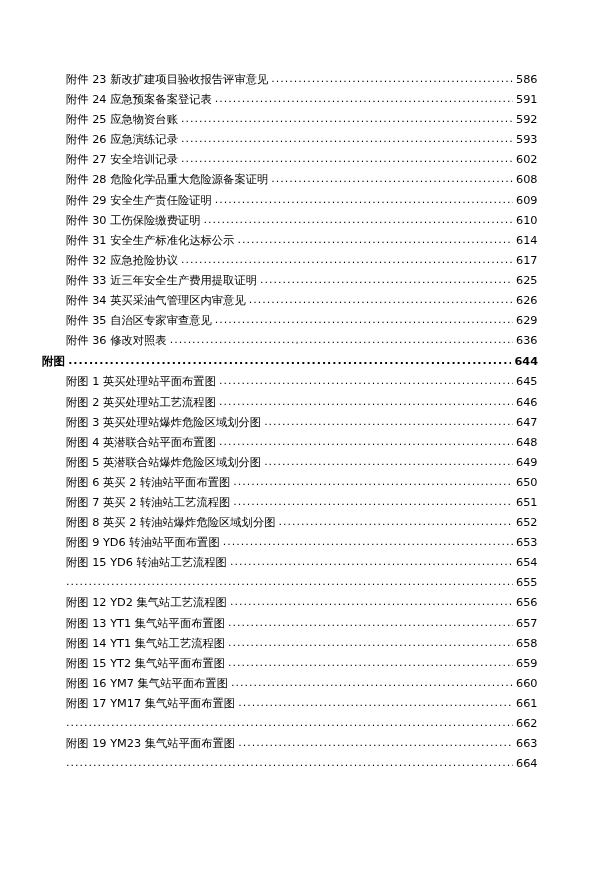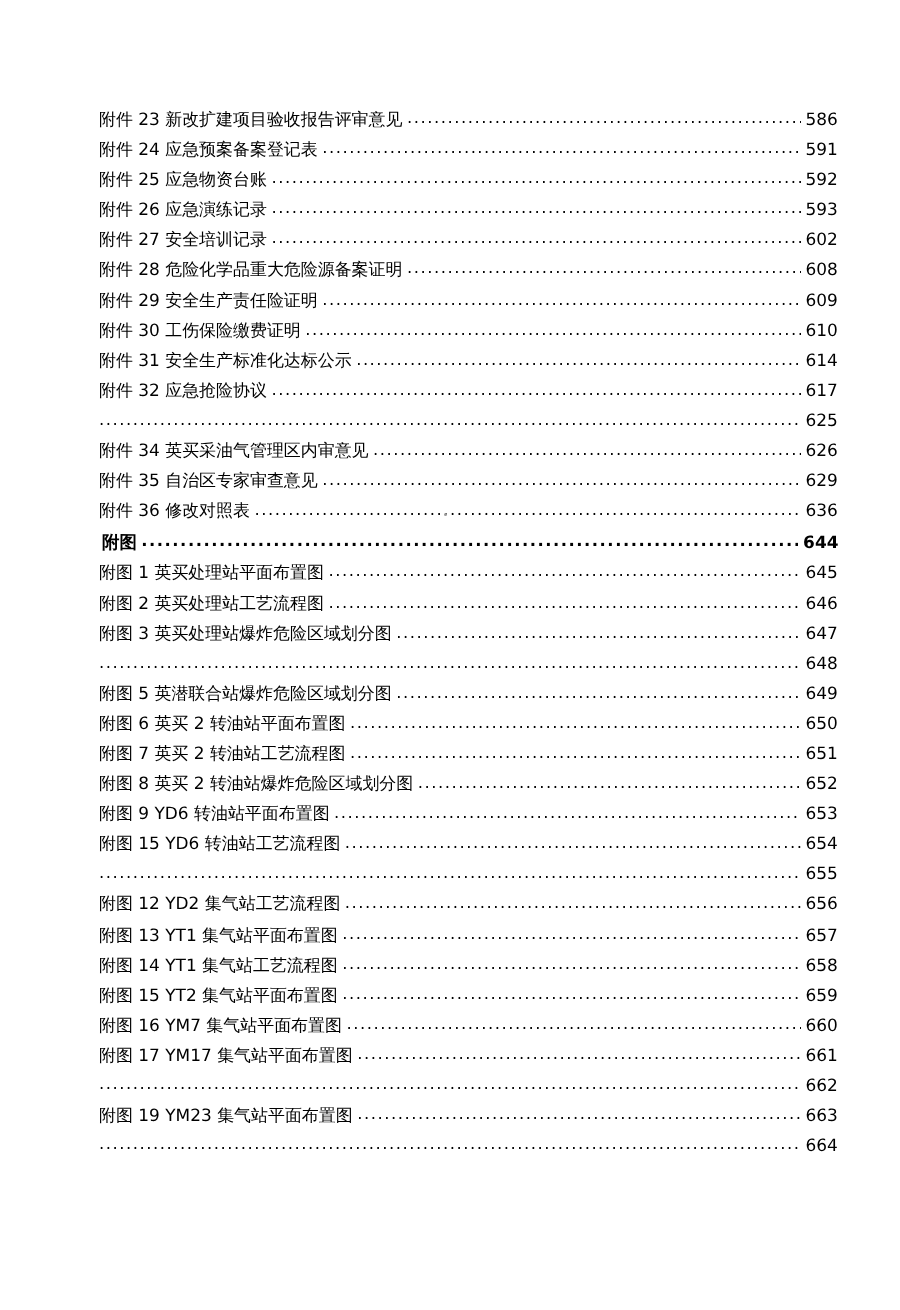--- a/index.html
+++ b/index.html
@@ -14,40 +14,39 @@
     color: #000000;
     position: relative;
     overflow: hidden;
   }
   .page {
     position: absolute;
     top: 0; left: 0;
     width: 600px;
     height: 873px;
     box-sizing: border-box;
-    padding: 70px 41px 0 42px;
+    padding: 70px 62px 0 42px;
   }
   .toc {
     list-style: none;
     margin: 0;
     padding: 0;
   }
   .toc-entry {
     display: flex;
     align-items: baseline;
     font-size: 11.3px;
     line-height: 20.1px;
     white-space: nowrap;
     color: #000;
   }
   .toc-entry.level-1 {
     padding-left: 0px;
     font-weight: bold;
     font-size: 11.6px;
-    margin-left: 26px;
   }
   .toc-entry.level-2 {
     padding-left: 24px;
   }
   .entry-label {
     flex: 0 0 auto;
     padding-right: 3px;
   }
   .leader {
     flex: 1 1 auto;
@@ -124,20 +123,21 @@
         <span class="entry-label">附件 31  安全生产标准化达标公示</span>
         <span class="leader">........................................................................................................................................................................................................</span>
         <span class="page-num">614</span>
       </li>
       <li class="toc-entry level-2">
         <span class="entry-label">附件 32  应急抢险协议</span>
         <span class="leader">........................................................................................................................................................................................................</span>
         <span class="page-num">617</span>
       </li>
       <li class="toc-entry level-2">
+        <span class="entry-label">附件 33  近三年安全生产费用提取证明</span>
         <span class="leader">........................................................................................................................................................................................................</span>
         <span class="page-num">625</span>
       </li>
       <li class="toc-entry level-2">
         <span class="entry-label">附件 34  英买采油气管理区内审意见</span>
         <span class="leader">........................................................................................................................................................................................................</span>
         <span class="page-num">626</span>
       </li>
       <li class="toc-entry level-2">
         <span class="entry-label">附件 35  自治区专家审查意见</span>
@@ -163,20 +163,21 @@
         <span class="entry-label">附图 2  英买处理站工艺流程图</span>
         <span class="leader">........................................................................................................................................................................................................</span>
         <span class="page-num">646</span>
       </li>
       <li class="toc-entry level-2">
         <span class="entry-label">附图 3  英买处理站爆炸危险区域划分图</span>
         <span class="leader">........................................................................................................................................................................................................</span>
         <span class="page-num">647</span>
       </li>
       <li class="toc-entry level-2">
+        <span class="entry-label">附图 4  英潜联合站平面布置图</span>
         <span class="leader">........................................................................................................................................................................................................</span>
         <span class="page-num">648</span>
       </li>
       <li class="toc-entry level-2">
         <span class="entry-label">附图 5  英潜联合站爆炸危险区域划分图</span>
         <span class="leader">........................................................................................................................................................................................................</span>
         <span class="page-num">649</span>
       </li>
       <li class="toc-entry level-2">
         <span class="entry-label">附图 6  英买 2 转油站平面布置图</span>

